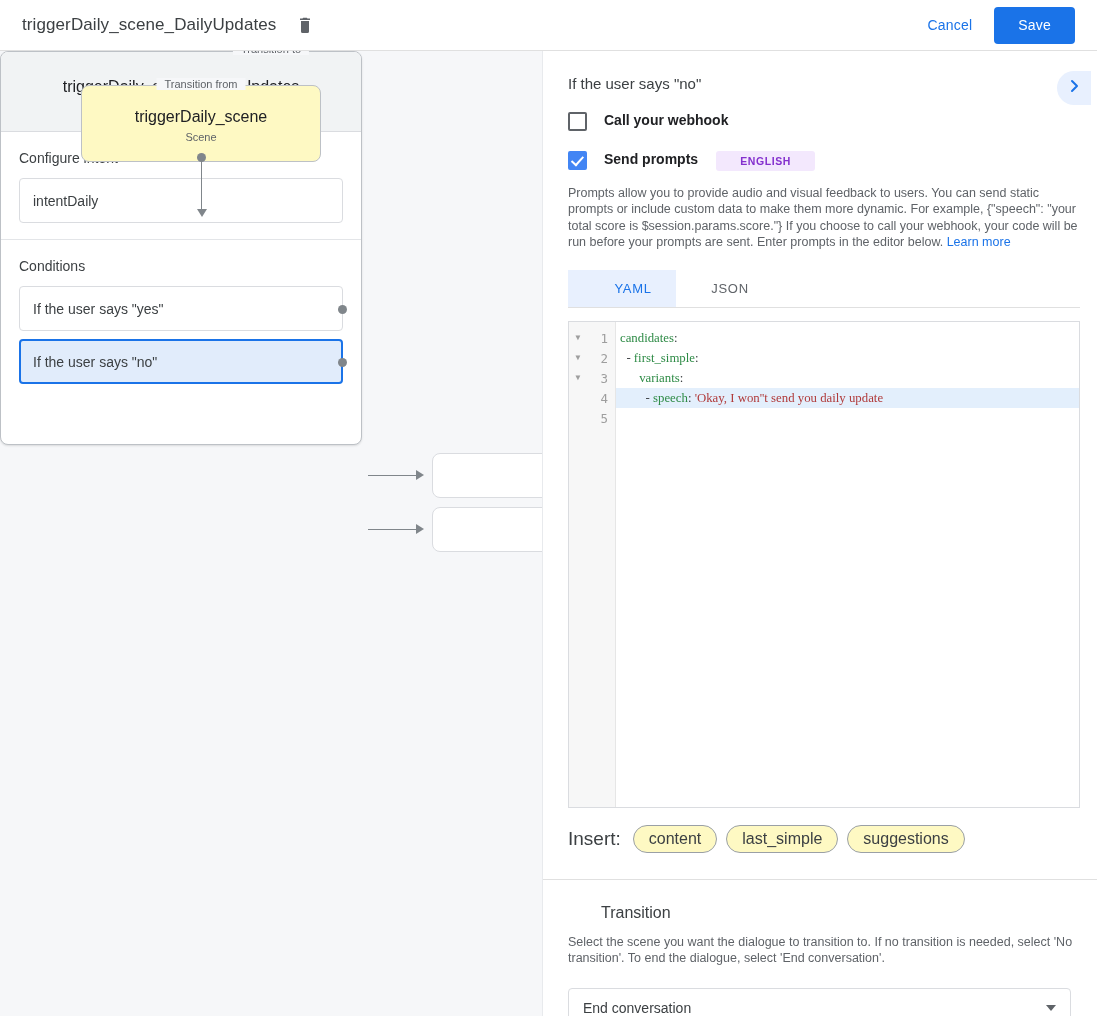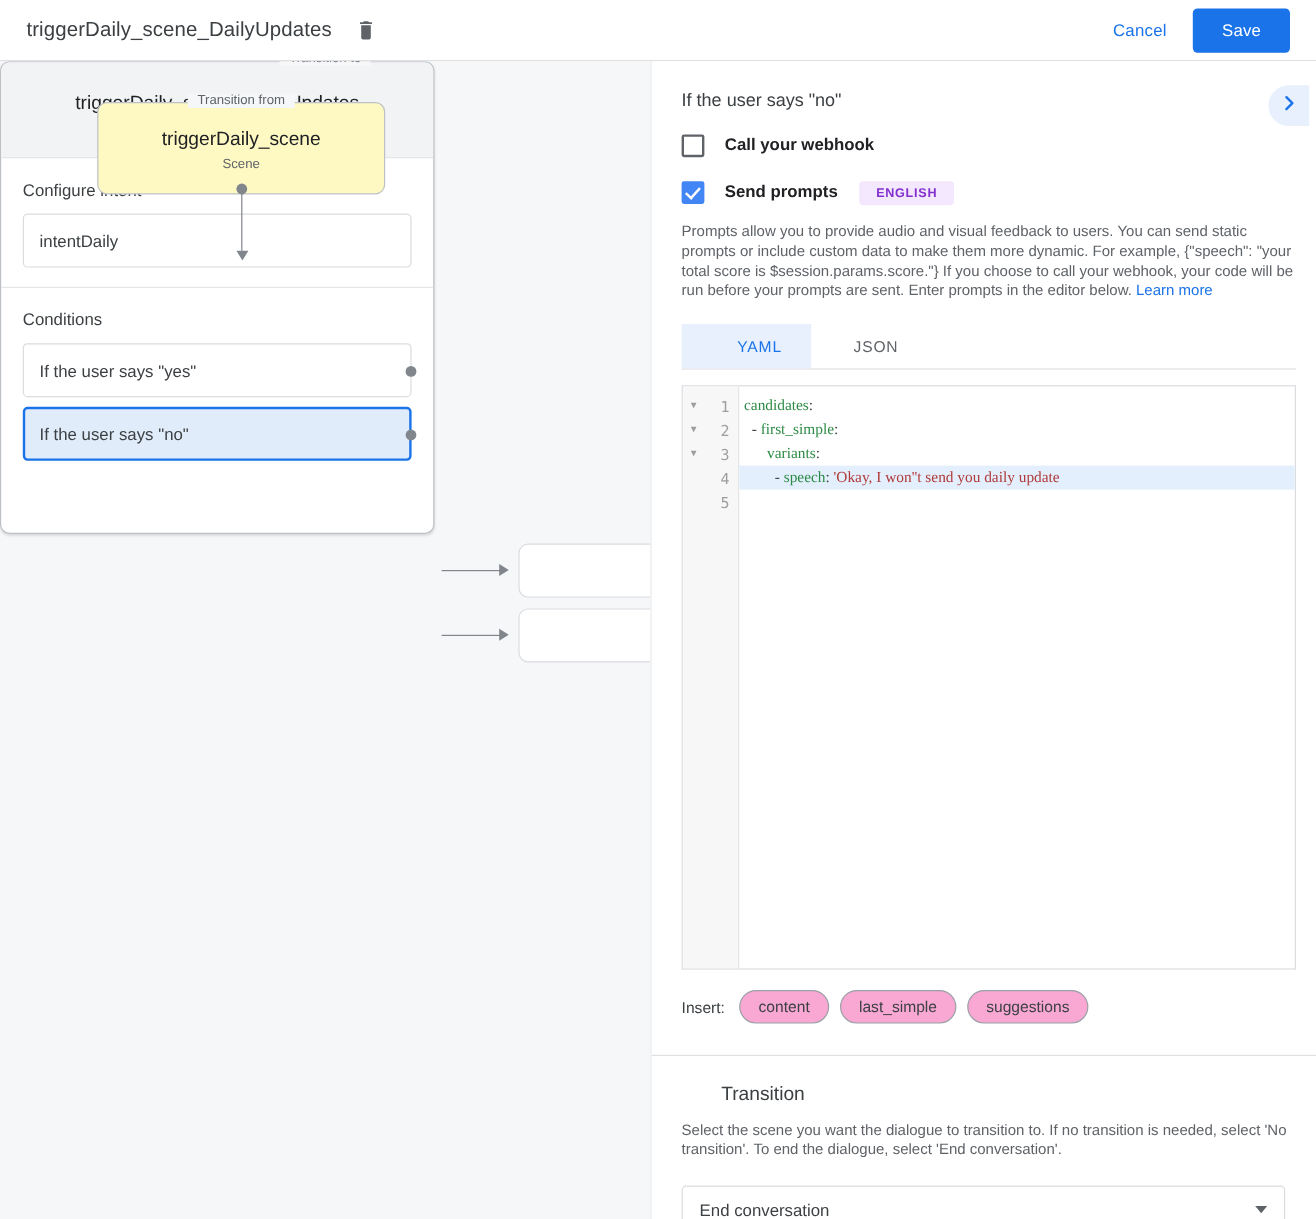--- a/index.html
+++ b/index.html
@@ -243,21 +243,21 @@
     margin-left: 17px;
     font-size: 14px; color: #202124; font-weight: bold;
   }
   .lang-badge {
     margin-left: 18px;
     background: #f3e8fd;
     color: #8430ce;
     font-size: 10.5px;
     font-weight: bold;
     letter-spacing: .6px;
-    padding: 4px 14px;
+    padding: 4px 24px;
     border-radius: 3px;
   }
 
   .panel-desc {
     margin: 14px 25px 0 25px;
     font-size: 12.5px;
     line-height: 16.3px;
     color: #5f6368;
     width: 512px;
   }
@@ -332,31 +332,31 @@
   .cline.hl { background: #e3effc; }
   .k { color: #2e8b46; }
   .s { color: #b03a3a; }
   .p { color: #3c4043; }
 
   .insert-row {
     display: flex; align-items: center;
     margin: 17px 0 0 25px;
   }
   .insert-label {
-    font-size: 13px; color: #3c4043; margin-right: 12px;
+    font-size: 19px; color: #3c4043; margin-right: 12px;
   }
   .chip {
     border: 1px solid #9aa0a6;
     border-radius: 14px;
     height: 28px; line-height: 26px;
     padding: 0 15px;
-    font-size: 13px; color: #3c4043;
+    font-size: 16px; color: #3c4043;
     margin-right: 9px;
     cursor: pointer;
-    background: #f9a8d4;
+    background: #fef9c3;
   }
 
   .panel-divider {
     margin-top: 26px;
     width: 555px; height: 1px;
     background: #e0e0e0;
   }
 
   .trans-sec { padding: 24px 25px 0 25px; }
   .trans-title { font-size: 16px; color: #3c4043; margin-left: 33px; }

